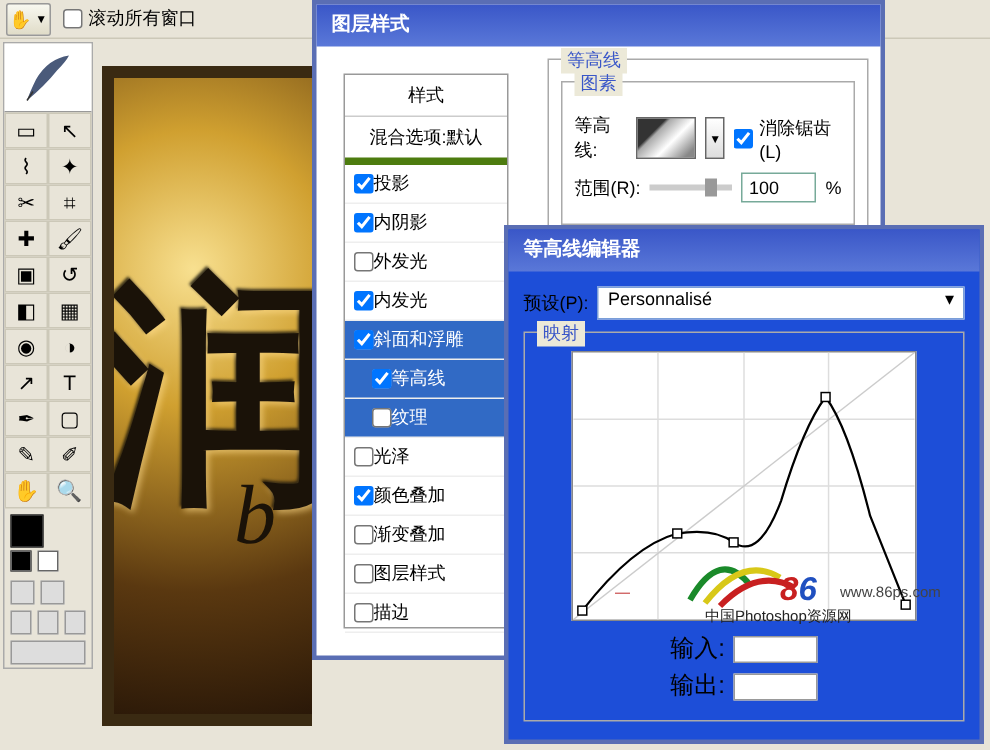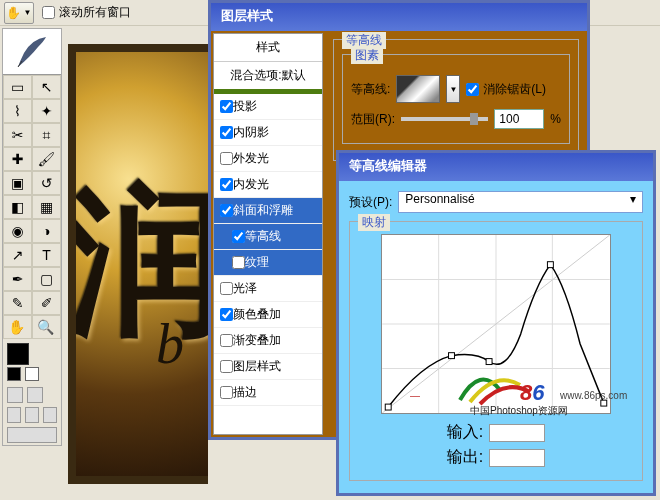--- a/index.html
+++ b/index.html
@@ -20,43 +20,43 @@
 .sw-row { display: flex; gap: 4px; }
 .sw-sm { width: 14px; height: 14px; border: 1px solid #666; }
 .mode-row { display: flex; padding: 2px 4px; gap: 4px; }
 .mode-btn { width: 16px; height: 16px; border: 1px solid #999; background: #ddd; }
 
 .canvas { position: absolute; left: 68px; top: 44px; width: 140px; height: 440px; background: #3a2a12; }
 .canvas-inner { position: absolute; left: 8px; top: 8px; right: 0; bottom: 8px; background: radial-gradient(circle at 40% 30%, #f8e090 0%, #d0a030 30%, #5a3810 70%, #2a1808 100%); display: flex; align-items: center; justify-content: flex-start; overflow: hidden; }
 .glyph { font-size: 160px; font-weight: bold; color: #1a1208; text-shadow: 2px 2px 4px rgba(255,220,140,0.6), -1px -1px 2px rgba(0,0,0,0.8); font-family: "SimSun", serif; margin-left: -10px; }
 .glyph-b { position: absolute; bottom: 100px; left: 80px; font-size: 56px; font-style: italic; font-family: serif; color: #1a1208; }
 
-.dlg1 { position: absolute; left: 208px; top: 0; width: 382px; height: 440px; border: 3px solid #5a6eb4; background: #a16207; }
+.dlg1 { position: absolute; left: 208px; top: 0; width: 382px; height: 440px; border: 3px solid #5a6eb4; background: #ffffff; }
 .dlg-title { height: 28px; background: linear-gradient(#3a57c8,#5a78d8); color: #fff; padding: 4px 10px; font-size: 13px; font-weight: bold; }
 .dlg-body { display: flex; height: calc(100% - 28px); }
 
-.styles-panel { width: 110px; border: 1px solid #999; margin: 2px; background: #fff; }
+.styles-panel { width: 110px; border: 1px solid #999; margin: 18px; background: #fff; }
 .style-hdr { padding: 5px; text-align: center; border-bottom: 1px solid #ccc; font-size: 12px; }
 .style-sub { padding: 5px; text-align: center; border-bottom: 5px solid #4d7c0f; font-size: 12px; }
 .style-row { padding: 4px 6px; border-bottom: 1px solid #eee; display: flex; align-items: center; gap: 0; font-size: 12px; }
 .style-row.sel { background: #316ac5; color: #fff; }
 .style-row.sub { padding-left: 18px; }
 .style-row input { width: 13px; height: 13px; }
 
 .right-pane { flex: 1; padding: 8px; position: relative; }
 .gb { border: 1px solid #aaa; margin-bottom: 8px; padding: 8px; position: relative; }
 .gb-title { position: absolute; top: -8px; left: 8px; background: #ece9d8; padding: 0 4px; color: #3a57c8; font-size: 12px; }
 .field-row { display: flex; align-items: center; gap: 6px; margin: 6px 0; font-size: 12px; }
 .contour-thumb { width: 44px; height: 28px; border: 1px solid #666; background: linear-gradient(135deg,#333 0%, #333 30%, #aaa 35%, #fff 60%, #888 90%); }
 .dd-sm { width: 14px; height: 28px; border: 1px solid #666; background: linear-gradient(#fff,#ddd); display: flex; align-items: center; justify-content: center; font-size: 8px; }
 .num-input { width: 50px; height: 20px; border: 1px solid #7a9; background: #fff; padding: 0 4px; font-size: 12px; text-align: left; }
 .slider { flex: 1; height: 4px; background: #ccc; position: relative; max-width: 140px; }
 .slider::after { content: ''; position: absolute; right: 10px; top: -4px; width: 8px; height: 12px; background: #999; }
 
-.dlg2 { position: absolute; left: 336px; top: 150px; width: 320px; height: 346px; border: 3px solid #5a6eb4; background: #7dd3fc; }
+.dlg2 { position: absolute; left: 336px; top: 150px; width: 320px; height: 346px; border: 3px solid #5a6eb4; background: #1d4ed8; }
 .dlg2 .dlg-title { font-size: 13px; }
 .dlg2-body { padding: 10px; }
 .preset-row { display: flex; align-items: center; gap: 6px; margin-bottom: 8px; }
 .preset-dd { flex: 1; height: 22px; border: 1px solid #7a9ed8; background: #fff; display: flex; align-items: flex-start; justify-content: space-between; padding: 0 6px; font-size: 12px; }
 .curve-gb { border: 1px solid #aaa; padding: 8px; position: relative; }
 .curve-area { width: 230px; height: 180px; border: 1px solid #888; background: #fff; margin: 4px auto 8px; position: relative; }
 .curve-area svg { width: 100%; height: 100%; }
 .io-row { display: flex; align-items: center; gap: 6px; justify-content: center; margin: 4px 0; font-size: 16px; }
 .io-box { width: 56px; height: 18px; background: #fff; border: 1px solid #999; }
 

